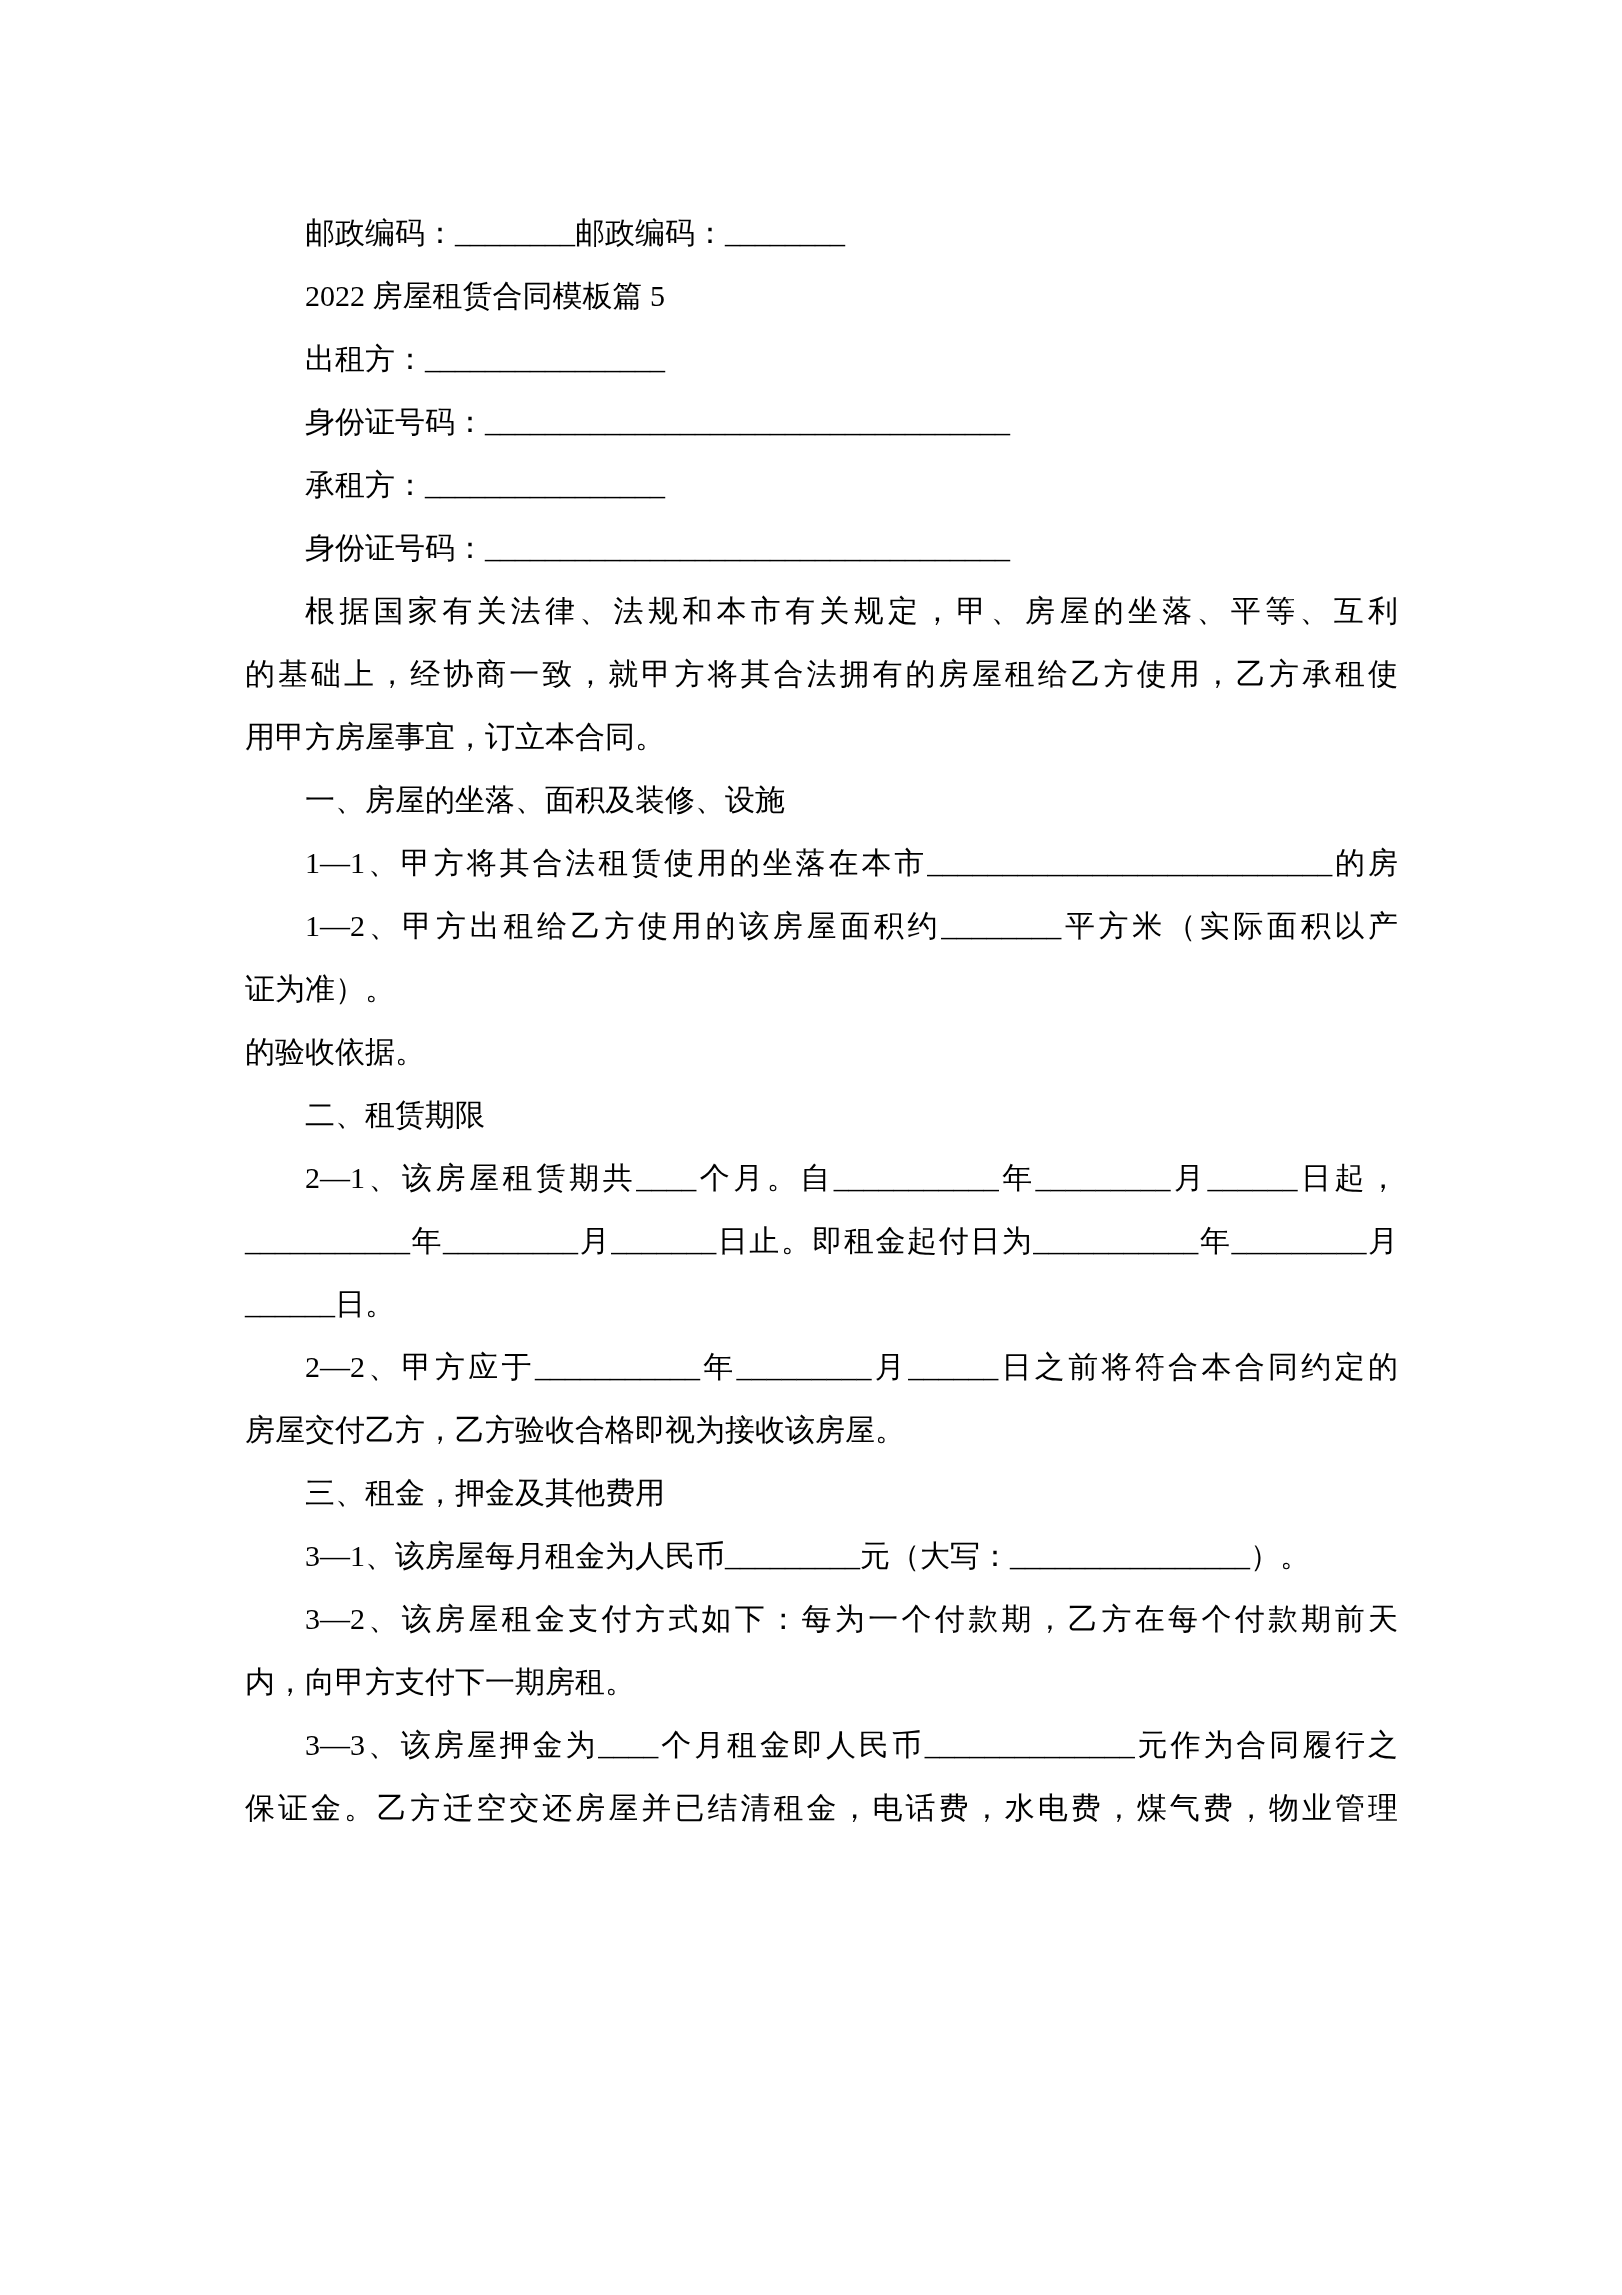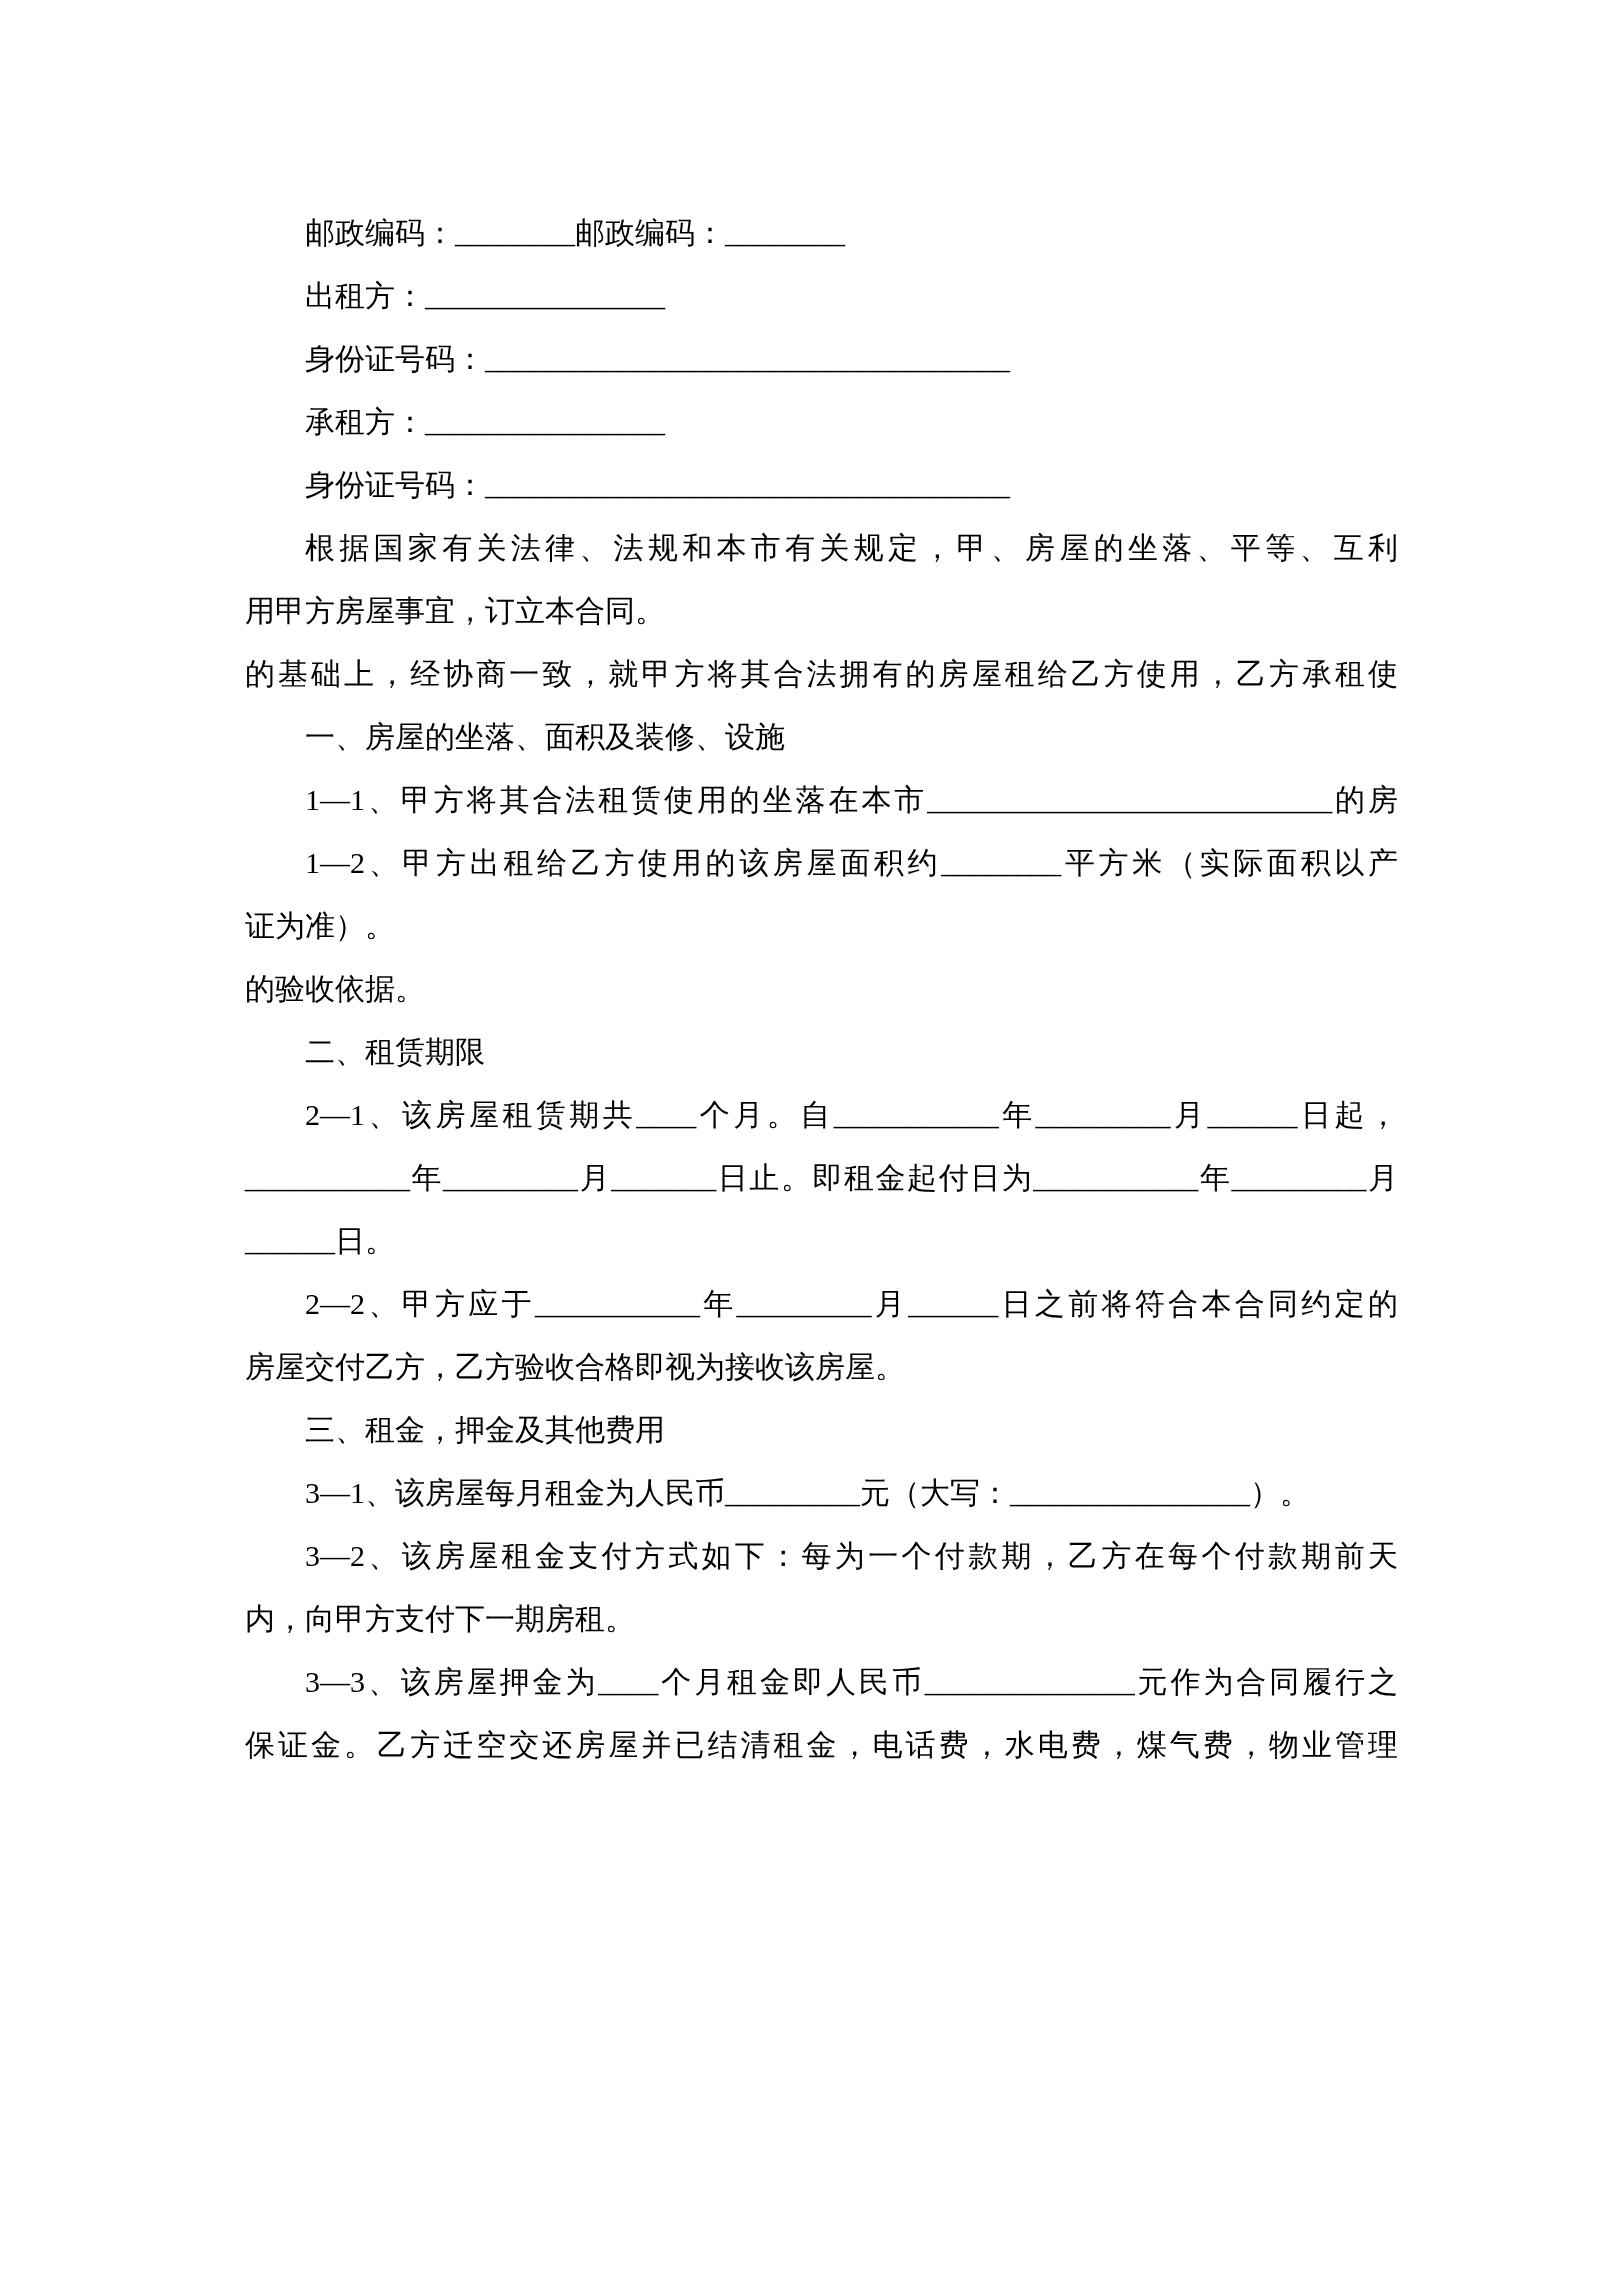--- a/index.html
+++ b/index.html
@@ -38,27 +38,28 @@
     text-align-last: justify;
     text-justify: inter-character;
   }
 </style>
 </head>
 <body>
 
 <div class="page">
   <div class="content">
       <div class="line indent">邮政编码：________邮政编码：________</div>
+      <div class="line indent">2022 房屋租赁合同模板篇 5</div>
       <div class="line indent">出租方：________________</div>
       <div class="line indent">身份证号码：___________________________________</div>
       <div class="line indent">承租方：________________</div>
       <div class="line indent">身份证号码：___________________________________</div>
       <div class="line indent full">根据国家有关法律、法规和本市有关规定，甲、房屋的坐落、平等、互利</div>
+      <div class="line full">的基础上，经协商一致，就甲方将其合法拥有的房屋租给乙方使用，乙方承租使</div>
       <div class="line">用甲方房屋事宜，订立本合同。</div>
-      <div class="line full">的基础上，经协商一致，就甲方将其合法拥有的房屋租给乙方使用，乙方承租使</div>
       <div class="line indent">一、房屋的坐落、面积及装修、设施</div>
       <div class="line indent full">1—1、甲方将其合法租赁使用的坐落在本市___________________________的房</div>
       <div class="line indent full">1—2、甲方出租给乙方使用的该房屋面积约________平方米（实际面积以产</div>
       <div class="line">证为准）。</div>
       <div class="line">的验收依据。</div>
       <div class="line indent">二、租赁期限</div>
       <div class="line indent full">2—1、该房屋租赁期共____个月。自___________年_________月______日起，</div>
       <div class="line full">___________年_________月_______日止。即租金起付日为___________年_________月</div>
       <div class="line">______日。</div>
       <div class="line indent full">2—2、甲方应于___________年_________月______日之前将符合本合同约定的</div>

